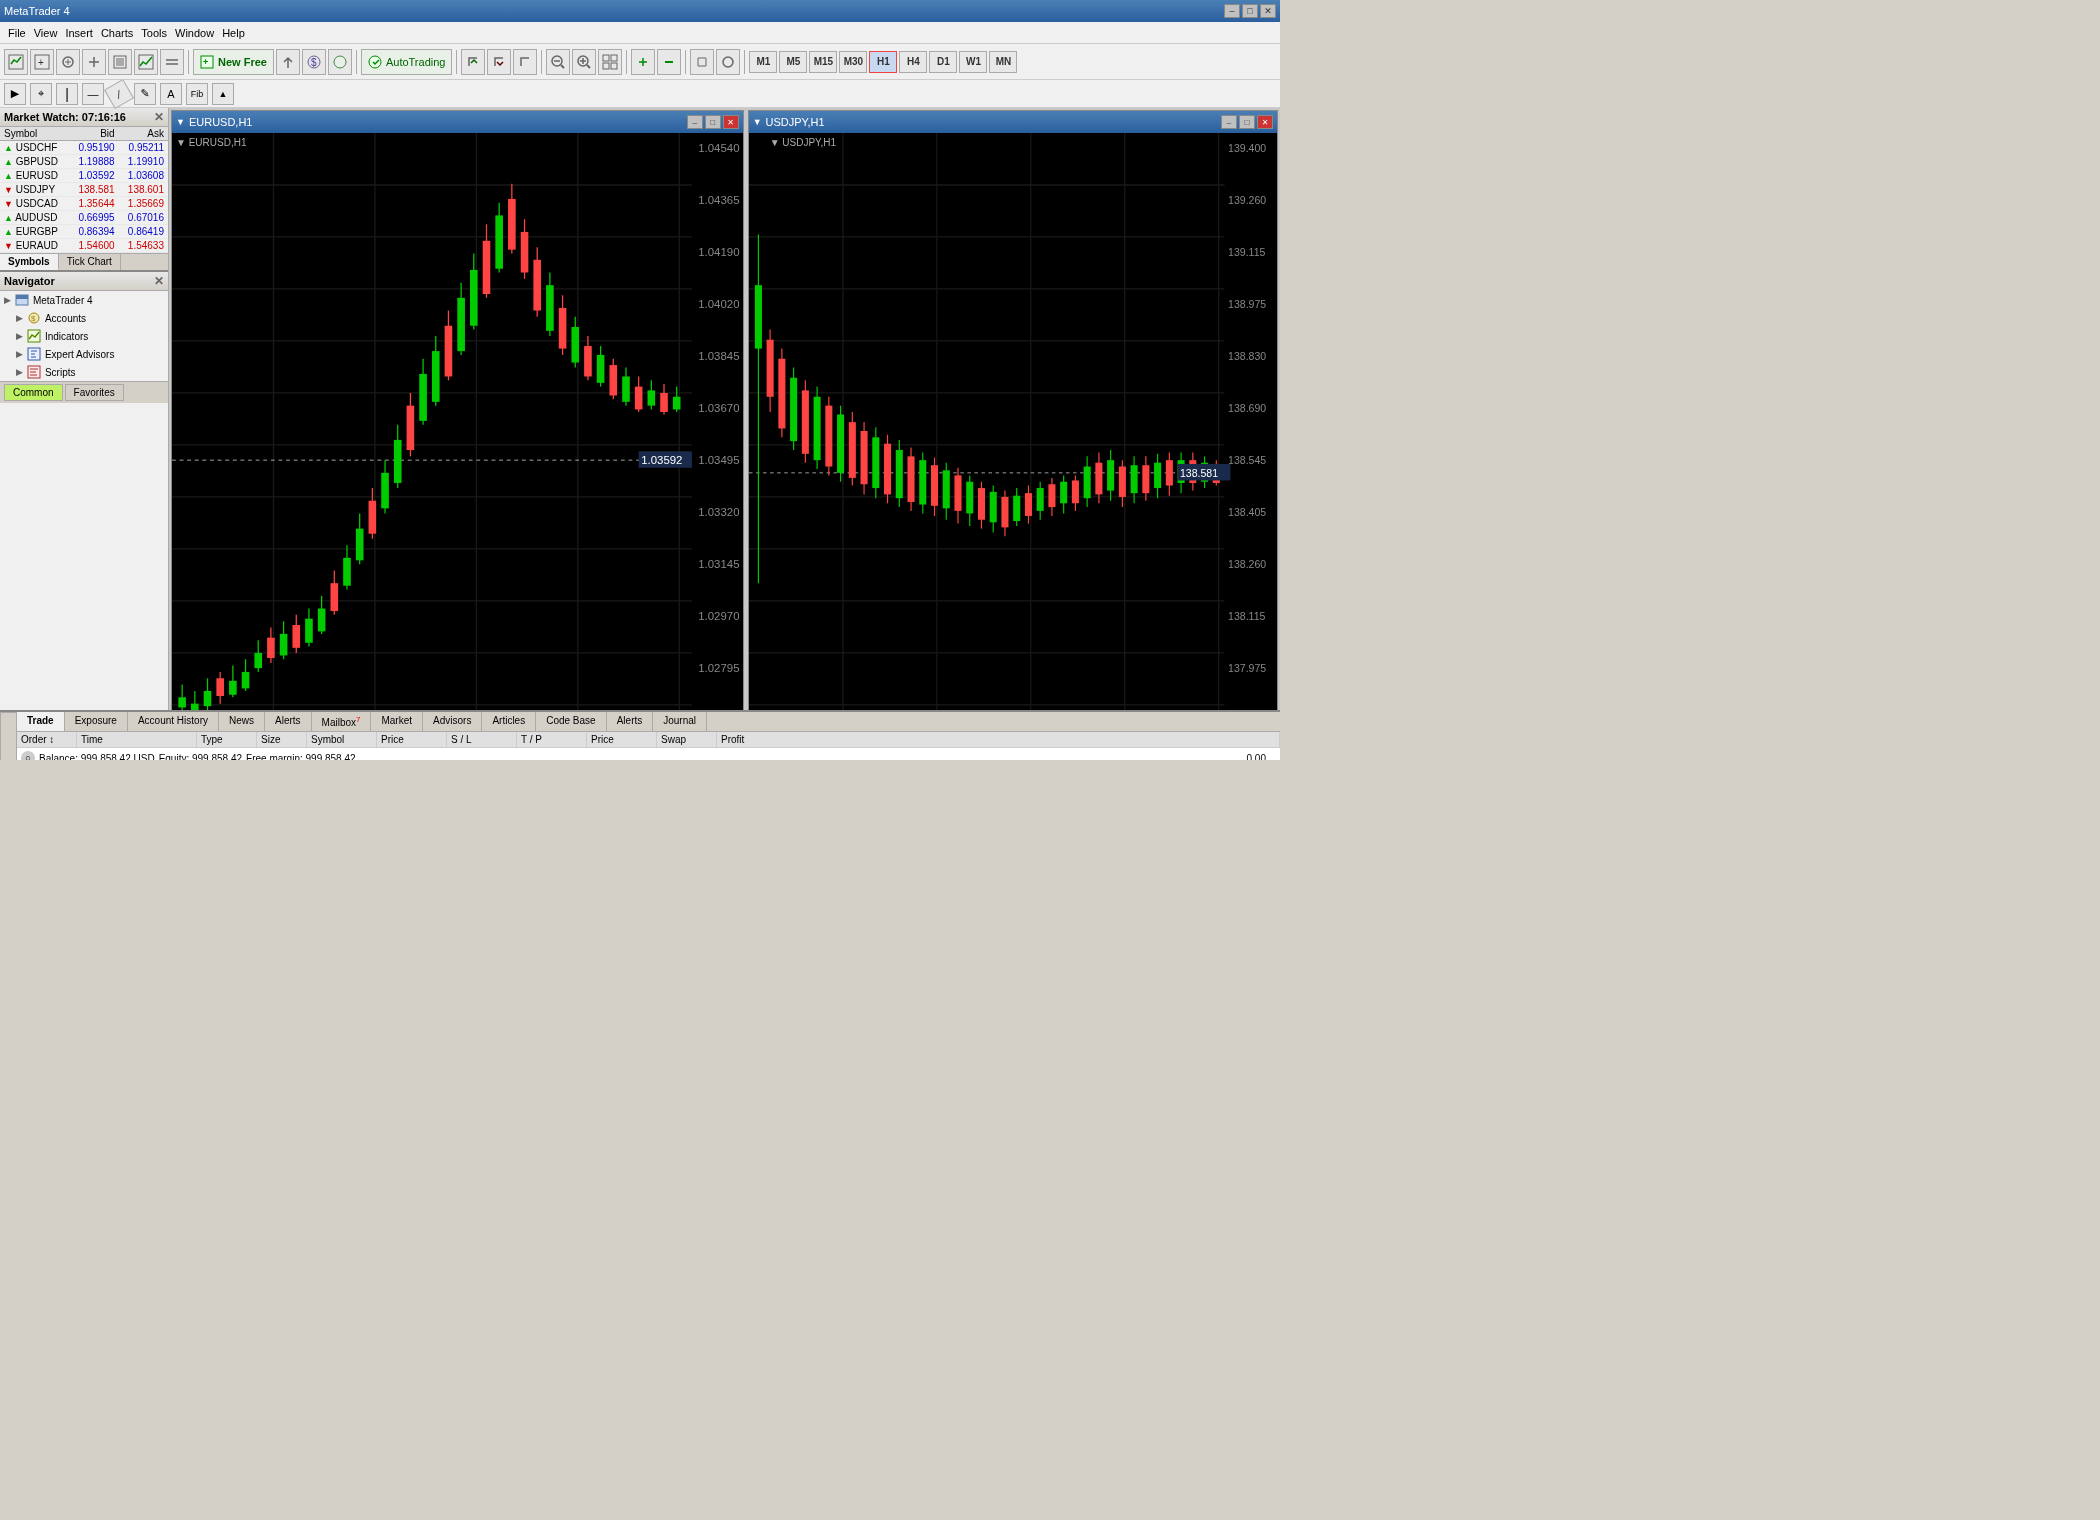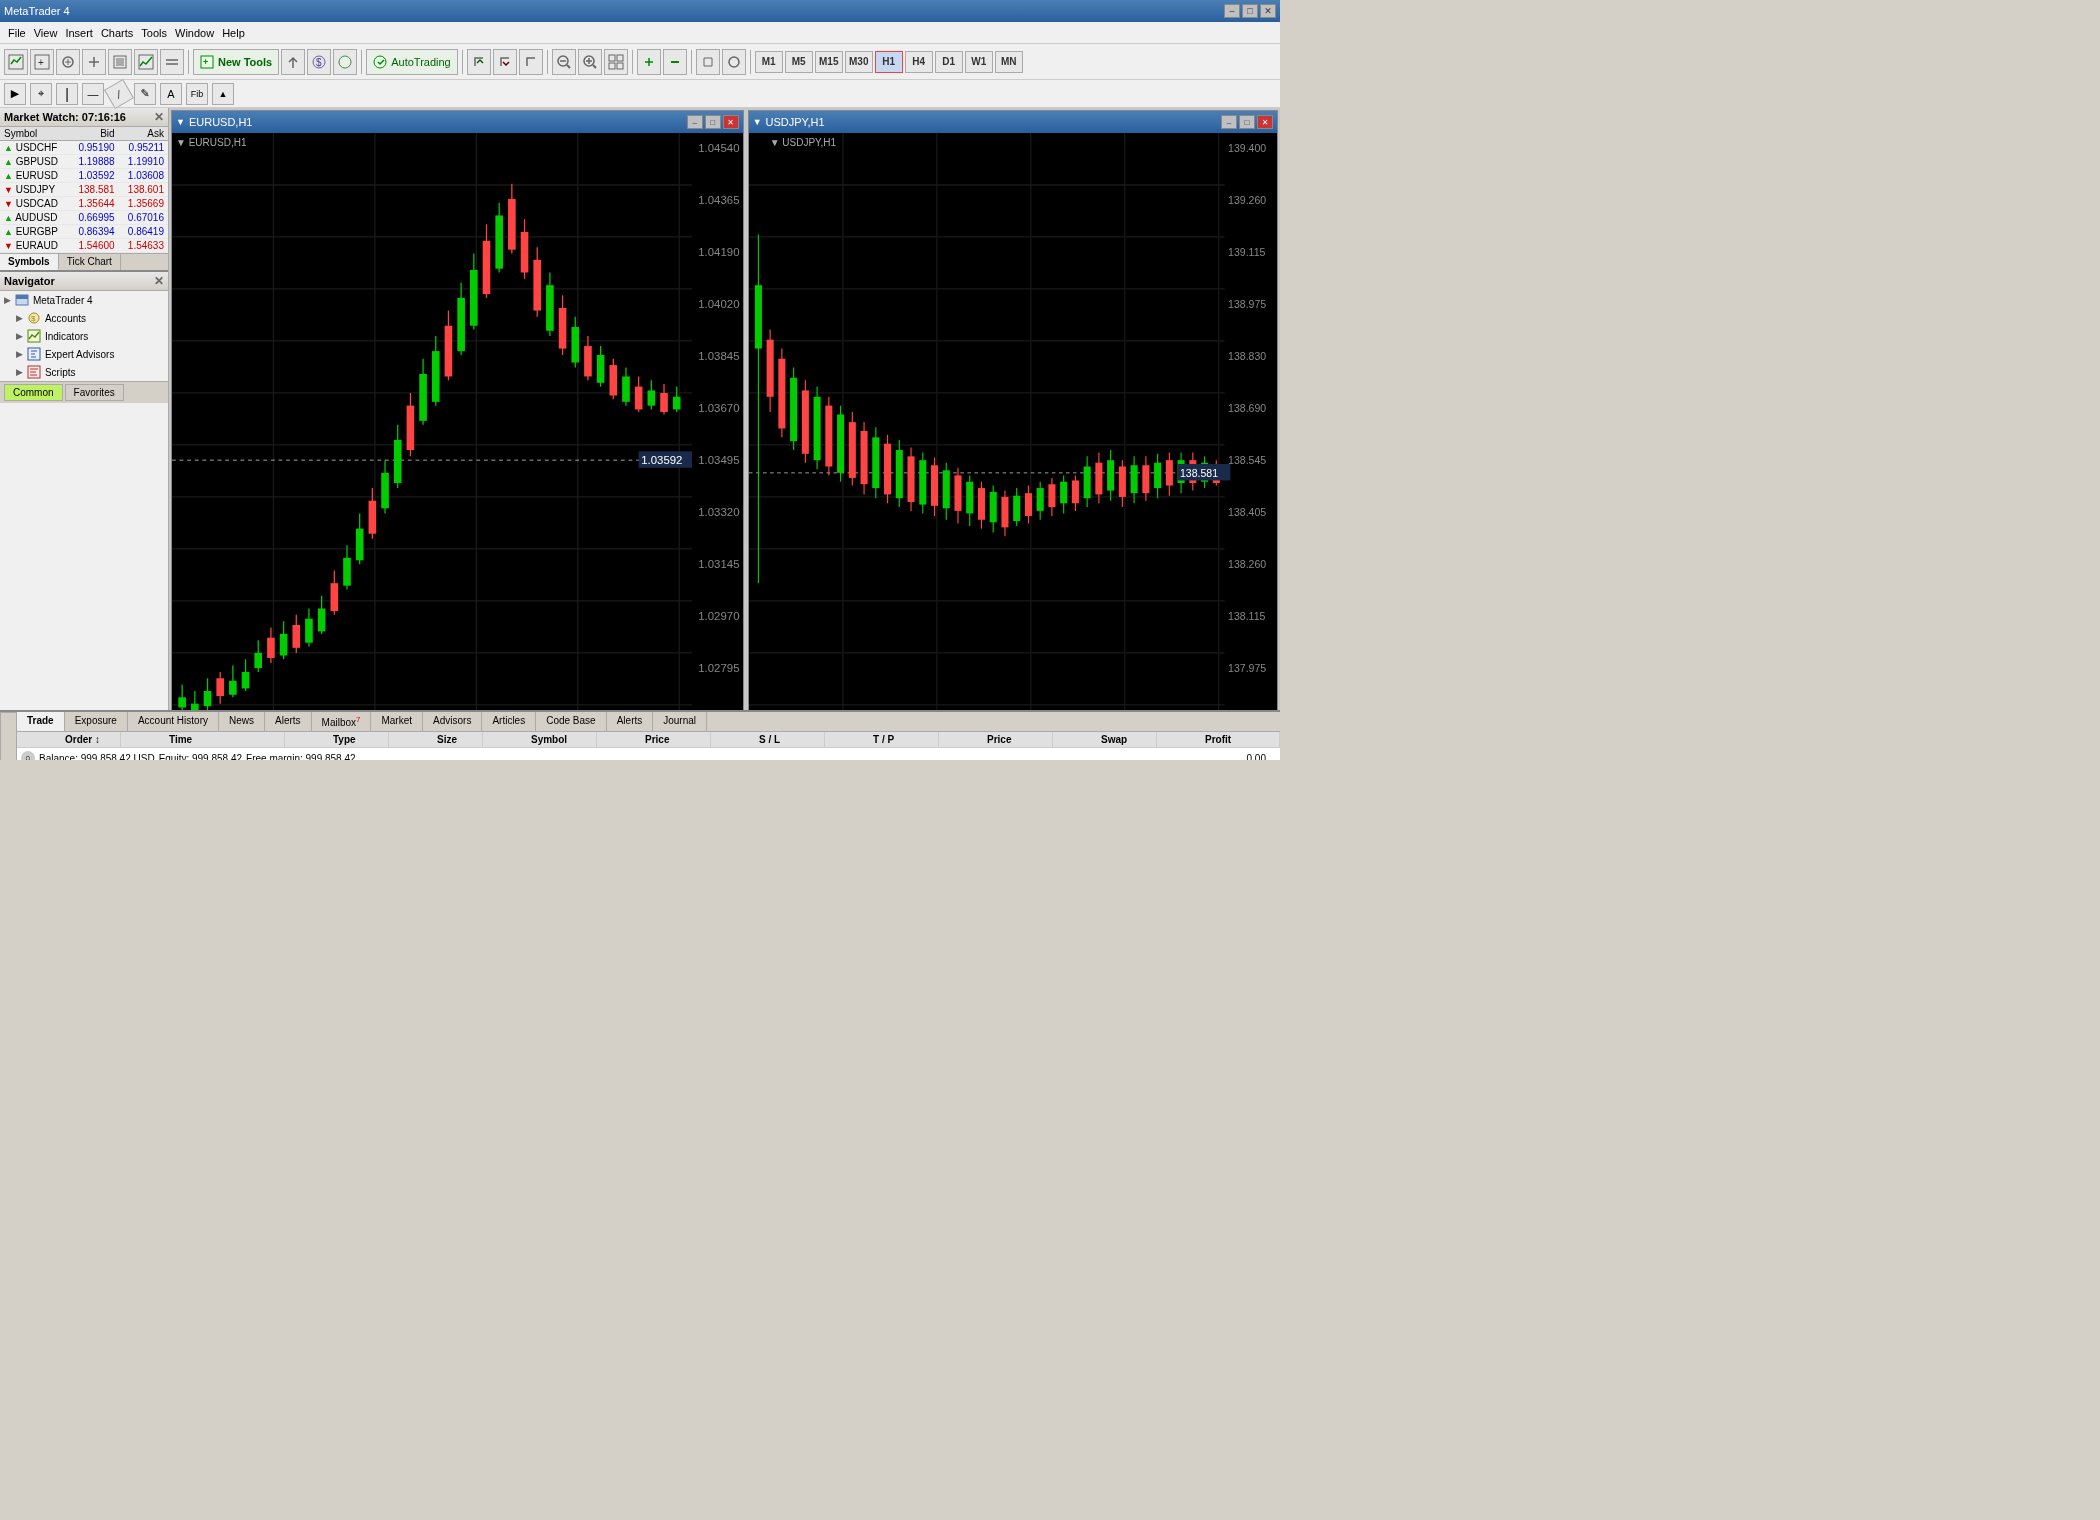--- a/index.html
+++ b/index.html
@@ -71,21 +71,21 @@
     .chart-window-header { height: 22px; background: linear-gradient(to bottom, #4a7fb5, #2a5f9e); display: flex; align-items: center; padding: 0 4px; gap: 4px; color: white; font-size: 11px; }
     .chart-title { flex: 1; display: flex; align-items: center; gap: 4px; }
     .chart-win-btns { display: flex; gap: 2px; }
     .chart-win-btn { width: 16px; height: 14px; background: #c0c0c0; border: 1px solid #888; display: flex; align-items: center; justify-content: center; font-size: 8px; color: #333; cursor: pointer; }
     .chart-win-btn.close-btn { background: #cc3333; color: white; }
     .chart-content { flex: 1; position: relative; background: #000; overflow: hidden; }
     .terminal-tabs { display: flex; background: #d4d0c8; border-bottom: 1px solid #aaa; }
     .term-tab { padding: 3px 10px; font-size: 10px; cursor: pointer; border-right: 1px solid #aaa; }
     .term-tab.active { background: #f0f0f0; font-weight: bold; }
     .terminal-columns { display: flex; background: #e0e0e0; border-bottom: 1px solid #ccc; font-size: 10px; }
-    .term-col { padding: 2px 4px; border-right: 1px solid #ccc; font-weight: bold; margin-left: 44px; }
+    .term-col { padding: 2px 4px; border-right: 1px solid #ccc; font-weight: normal; }
     .balance-row { padding: 3px 4px; font-size: 10px; display: flex; align-items: center; gap: 4px; }
 
     
     .status-bar { height: 22px; background: #d4d0c8; border-top: 1px solid #888; display: flex; align-items: center; padding: 0 8px; font-size: 10px; justify-content: space-between; }
 
     
     .vert-tab { writing-mode: vertical-rl; transform: rotate(180deg); padding: 4px 2px; background: #d4d0c8; border: 1px solid #aaa; cursor: pointer; font-size: 10px; }
   </style>
 </head>
 <body>
@@ -151,21 +151,21 @@
     <svg width="16" height="16">
         <path d="M2 6h12M2 10h12" stroke="#666" stroke-width="1.5"></path>
       </svg>
   </div>
   <div class="toolbar-sep"></div>
   <div class="new-order-btn">
     <svg width="14" height="14">
         <rect x="1" y="1" width="12" height="12" fill="#e8ffe8" stroke="#080" stroke-width="1"></rect>
         <text x="3" y="10" font-size="9" fill="#080" font-weight="bold">+</text>
       </svg>
-    <span>New Tools</span>
+    <span>New Free</span>
   </div>
   <div class="toolbar-btn">
     <svg width="16" height="16">
         <path d="M4 8 L8 4 L12 8 M8 4 L8 14" stroke="#666" stroke-width="1.5" fill="none"></path>
       </svg>
   </div>
   <div class="toolbar-btn">
     <svg width="16" height="16">
         <circle cx="8" cy="8" r="6" fill="#e8e0f0" stroke="#668" stroke-width="1"></circle>
         <text x="5" y="12" font-size="10" fill="#448">$</text>

